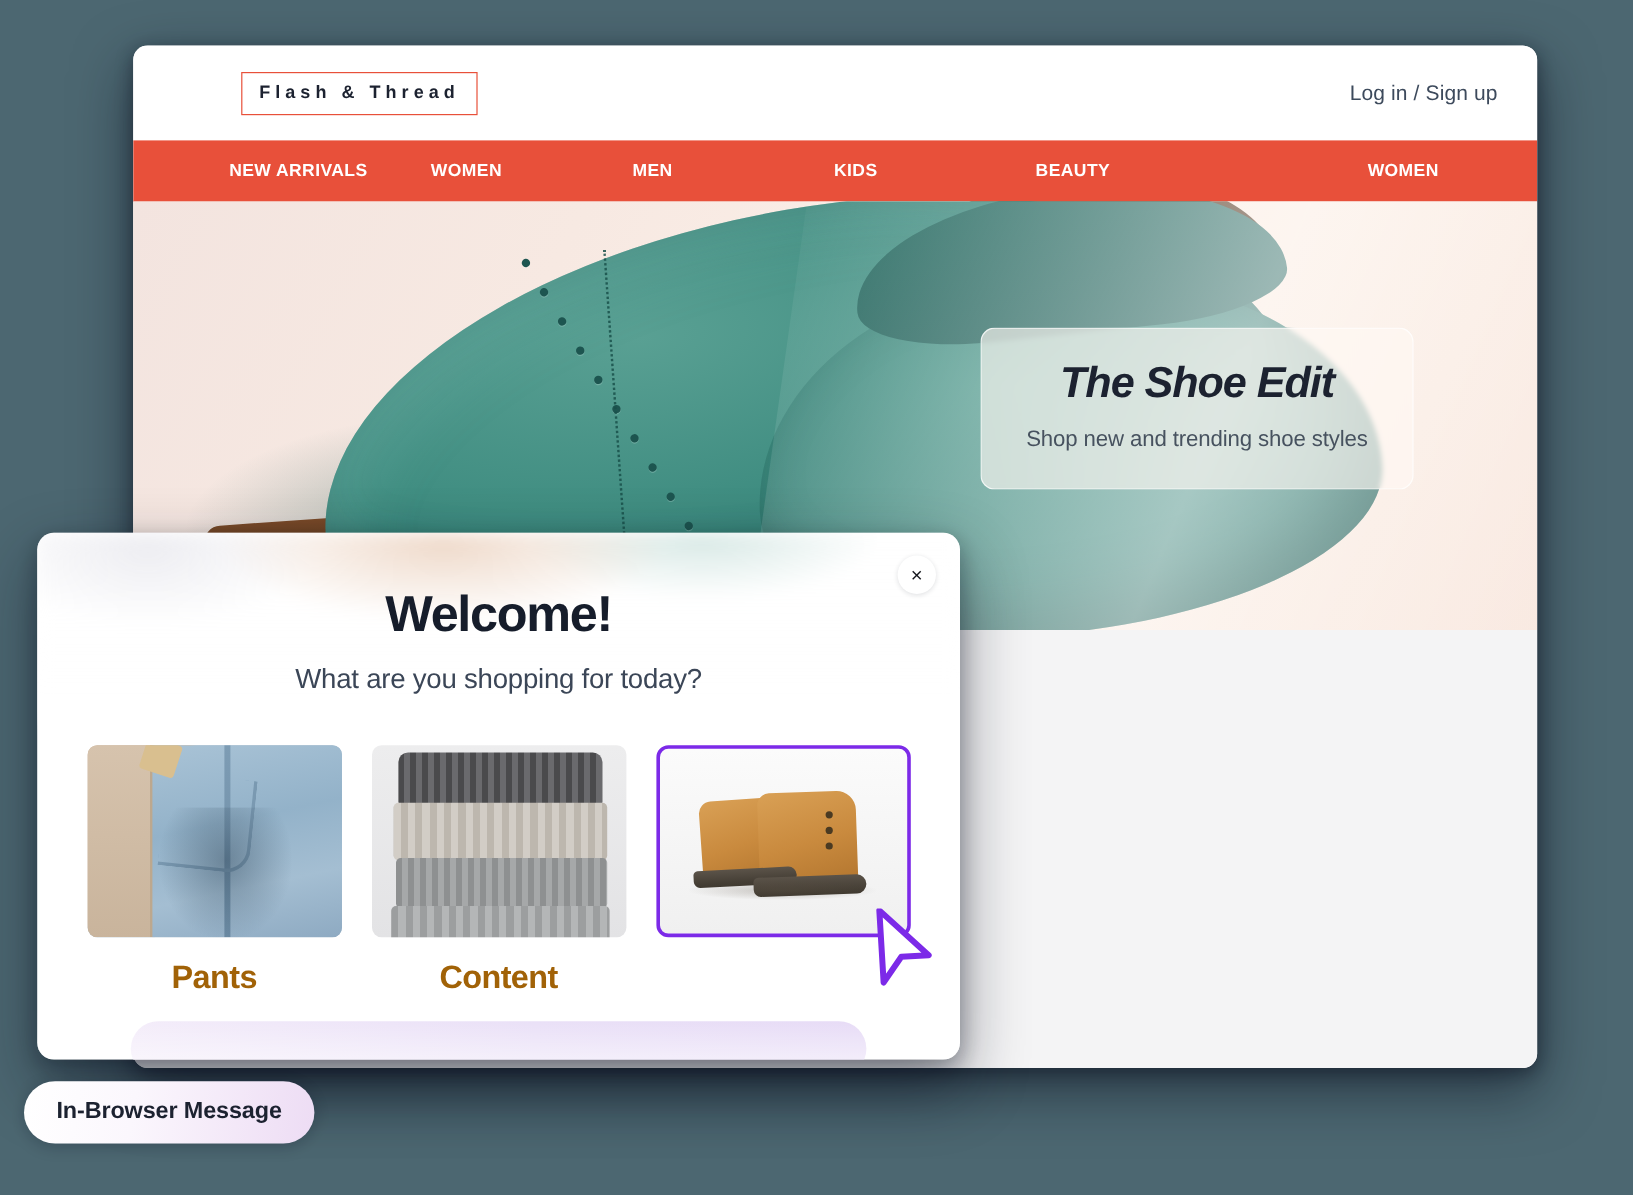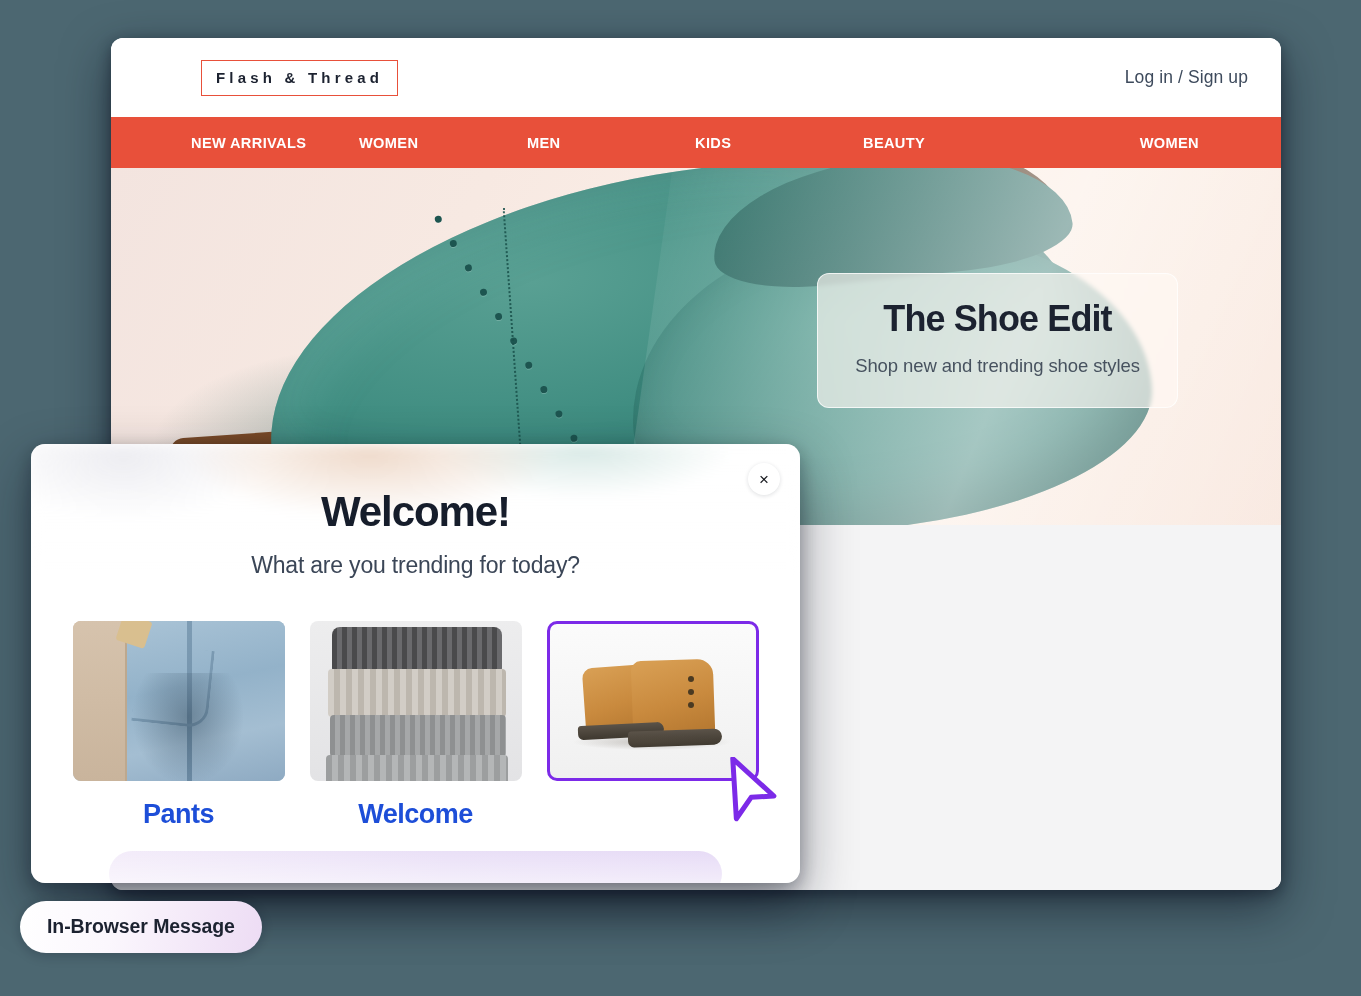--- a/index.html
+++ b/index.html
@@ -208,20 +208,21 @@
     border-radius: 12px;
     text-align: center;
     backdrop-filter: blur(2px);
   }
   #shoe-edit-title {
     font-size: 36px;
     font-weight: 700;
     color: #1c2230;
     letter-spacing: -0.9px;
     line-height: 1.08;
+    font-style: italic;
   }
   #shoe-edit-sub {
     margin-top: 16px;
     font-size: 18.5px;
     color: #47525f;
     letter-spacing: -0.1px;
   }
 
   
   #content-section {
@@ -397,21 +398,21 @@
     background: #e7e7e9;
   }
   .choice.selected .choice-thumb {
     border: 3px solid #7c2ae8;
     border-radius: 10px;
   }
   .choice-label {
     margin-top: 18px;
     font-size: 27px;
     font-weight: 700;
-    color: #1d4ed8;
+    color: #a16207;
     letter-spacing: -0.5px;
   }
 
   
   .th-pants { background: linear-gradient(120deg,#cdb69f 0%, #c6ae96 28%, #a9bdcd 30%, #9fb6c9 100%); }
   .th-pants .denim {
     position:absolute; left:54px; top:0; right:0; bottom:0;
     background: linear-gradient(168deg, #a9c3d6 0%, #93b2c9 40%, #a4bed2 70%, #8eaac2 100%);
   }
   .th-pants .denim:before {
@@ -603,21 +604,21 @@
   </section>
 </div>
 
 <div id="inbrowser-modal">
   <div id="modal-frost"></div>
 
   <div id="modal-close-btn">×</div>
 
   <div id="modal-body">
     <div id="modal-title">Welcome!</div>
-    <div id="modal-subtitle">What are you trending for today?</div>
+    <div id="modal-subtitle">What are you shopping for today?</div>
 
     <div id="choice-row">
 
       <div class="choice">
         <div class="choice-thumb th-pants">
           <div class="wallframe"></div>
           <div class="denim"></div>
           <div class="pocket"></div>
           <div class="shadow"></div>
           <div class="tab"></div>
@@ -625,21 +626,21 @@
         <div class="choice-label">Pants</div>
       </div>
 
       <div class="choice">
         <div class="choice-thumb th-sweaters">
           <div class="s1"></div>
           <div class="s2"></div>
           <div class="s3"></div>
           <div class="s4"></div>
         </div>
-        <div class="choice-label">Welcome</div>
+        <div class="choice-label">Content</div>
       </div>
 
       <div class="choice selected">
         <div class="choice-thumb th-shoes">
           <div class="boot-a"></div>
           <div class="boot-b"></div>
           <div class="buttons">
               <i></i>
               <i></i>
               <i></i>

